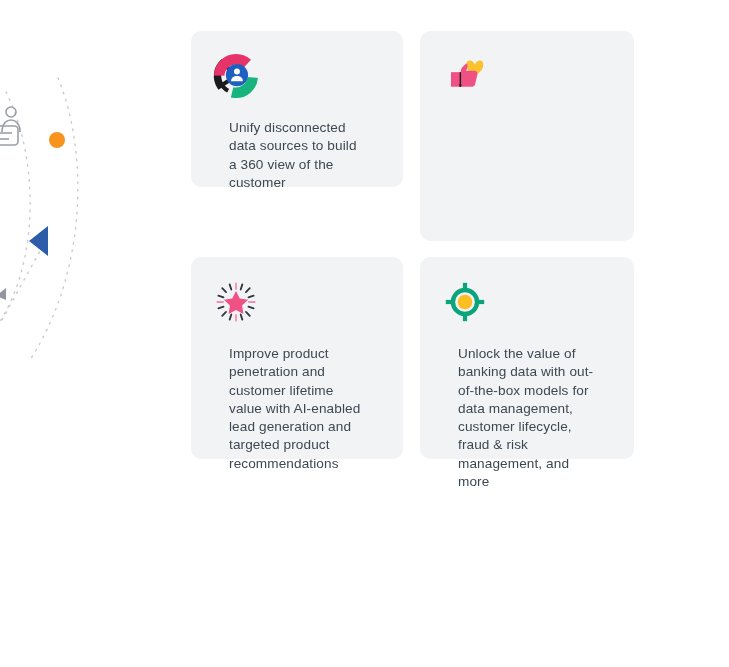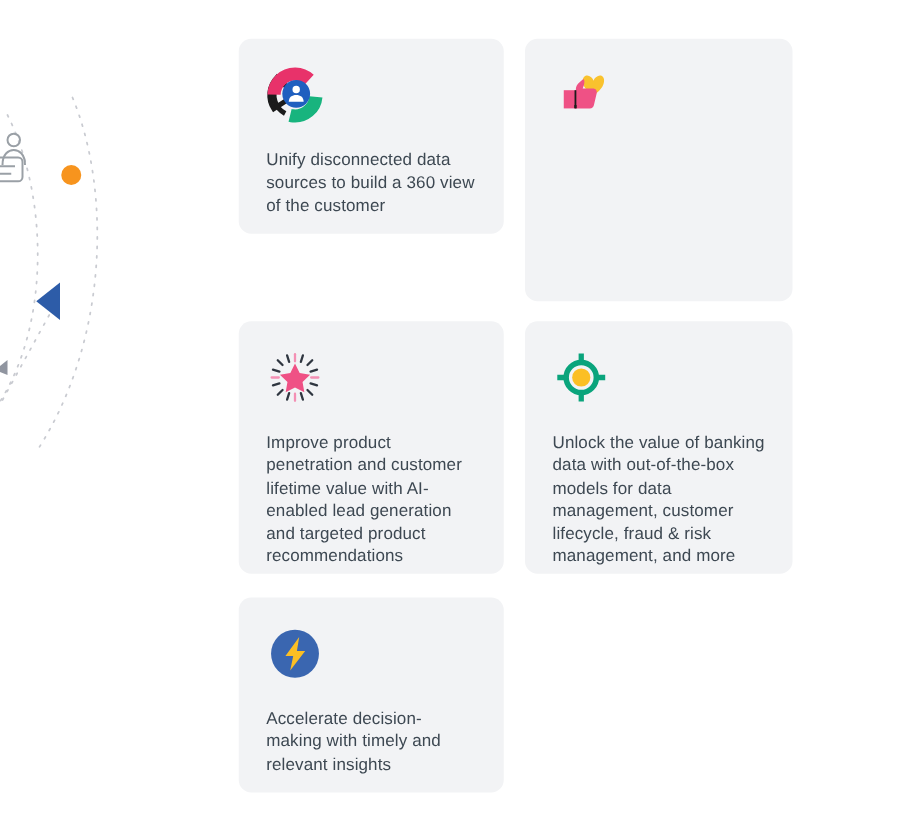--- a/index.html
+++ b/index.html
@@ -47,21 +47,21 @@
     height: 46px;
     display: block;
     margin-bottom: 20px;
   }
 
   .card-text {
     font-size: 13.6px;
     line-height: 18.3px;
     color: #3d4852;
     letter-spacing: 0.1px;
-    margin: 0;
+    margin: 16px;
     white-space: pre-line;
   }
 
   
   #card-0 { left: 0px;   top: 0px;   width: 212px; height: 156px; }
   #card-1 { left: 229px; top: 0px;   width: 214px; height: 210px; }
   #card-2 { left: 0px;   top: 226px; width: 212px; height: 202px; }
   #card-3 { left: 229px; top: 226px; width: 214px; height: 202px; }
   #card-4 { left: 0px;   top: 447px; width: 212px; height: 156px; }
 </style>
@@ -170,21 +170,14 @@
           <line x1="9.6" y1="38.4" x2="13.6" y2="34.4"></line>
           <line x1="38.4" y1="38.4" x2="34.4" y2="34.4"></line>
         </g>
       </g>
 
       <polygon points="24,12.4 27.9,20.3 36.6,21.6 30.3,27.7 31.8,36.4 24,32.3 16.2,36.4 17.7,27.7 11.4,21.6 20.1,20.3" fill="#ef5185"></polygon>
     </svg>
     <p class="card-text">Improve product penetration and customer lifetime value with AI-enabled lead generation and targeted product recommendations</p>
   </div>
 
-  <div class="card" id="card-4">
-    <svg class="card-icon" viewBox="0 0 48 48" xmlns="http://www.w3.org/2000/svg">
-      <circle cx="24" cy="24" r="20" fill="#3a66b0"></circle>
-      <polygon points="27.5,10 16,25.8 22.5,25.8 20.0,38 32.5,21.6 25.6,21.6" fill="#fbbf24"></polygon>
-    </svg>
-    <p class="card-text">Accelerate decision-making with timely and relevant insights</p>
-  </div>
 
 </div>
 
 </body></html>

